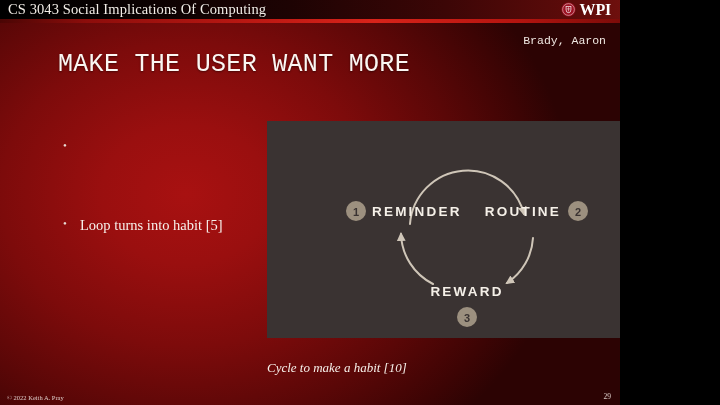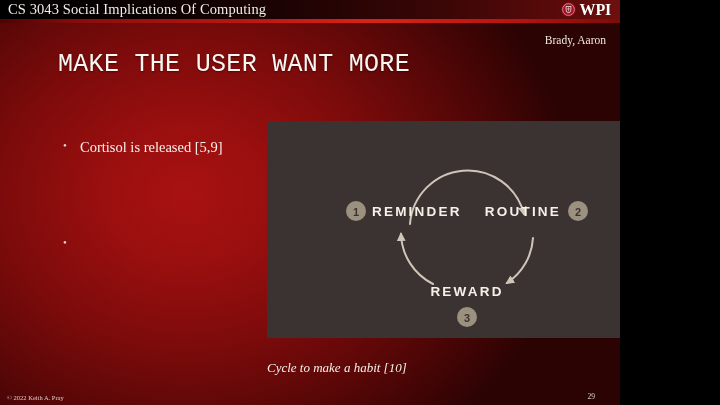--- a/index.html
+++ b/index.html
@@ -82,20 +82,21 @@
     letter-spacing: -0.2px;
     line-height: 1;
   }
 
   
   .author {
     position: absolute;
     right: 14px; top: 34px;
     font-size: 11.5px;
     color: #f0e8e2;
+    font-family: Liberation Mono, monospace;
   }
 
   
   .slide-title {
     position: absolute;
     left: 58px; top: 50px;
     font-size: 25px;
     color: #fbf6f2;
     letter-spacing: 0.3px;
     text-shadow: 0 1px 2px rgba(0,0,0,0.45);
@@ -145,21 +146,21 @@
   
   .footer-copyright {
     position: absolute;
     left: 7px; bottom: 4px;
     font-size: 6.5px;
     color: #e6d8d4;
     opacity: 0.92;
   }
   .footer-pagenum {
     position: absolute;
-    right: 25px; bottom: 4px;
+    right: 9px; bottom: 4px;
     font-size: 7.5px;
     color: #e6d8d4;
     opacity: 0.92;
   }
 </style>
 </head>
 <body>
 
 <div class="slide">
 
@@ -179,24 +180,24 @@
     <span class="wpi-word">WPI</span>
   </div>
 
   <div class="author">Brady, Aaron</div>
 
   <div class="slide-title">MAKE THE USER WANT MORE</div>
 
   <div class="bullets">
     <div class="bullet">
       <span class="bullet-dot">•</span>
-      <span>Cortisol is released [5,9]</span>
     </div>
     <div class="bullet">
       <span class="bullet-dot">•</span>
+      <span>Loop turns into habit [5]</span>
     </div>
   </div>
 
   <div class="figure-box">
     <svg width="400" height="217" viewBox="0 0 400 217">
       <defs>
         <marker id="ah" viewBox="0 0 10 10" refX="7" refY="5" markerWidth="5" markerHeight="5" orient="auto-start-reverse">
           <path d="M 0 0.6 L 9 5 L 0 9.4 z" fill="#cfc6b8"></path>
         </marker>
       </defs>

